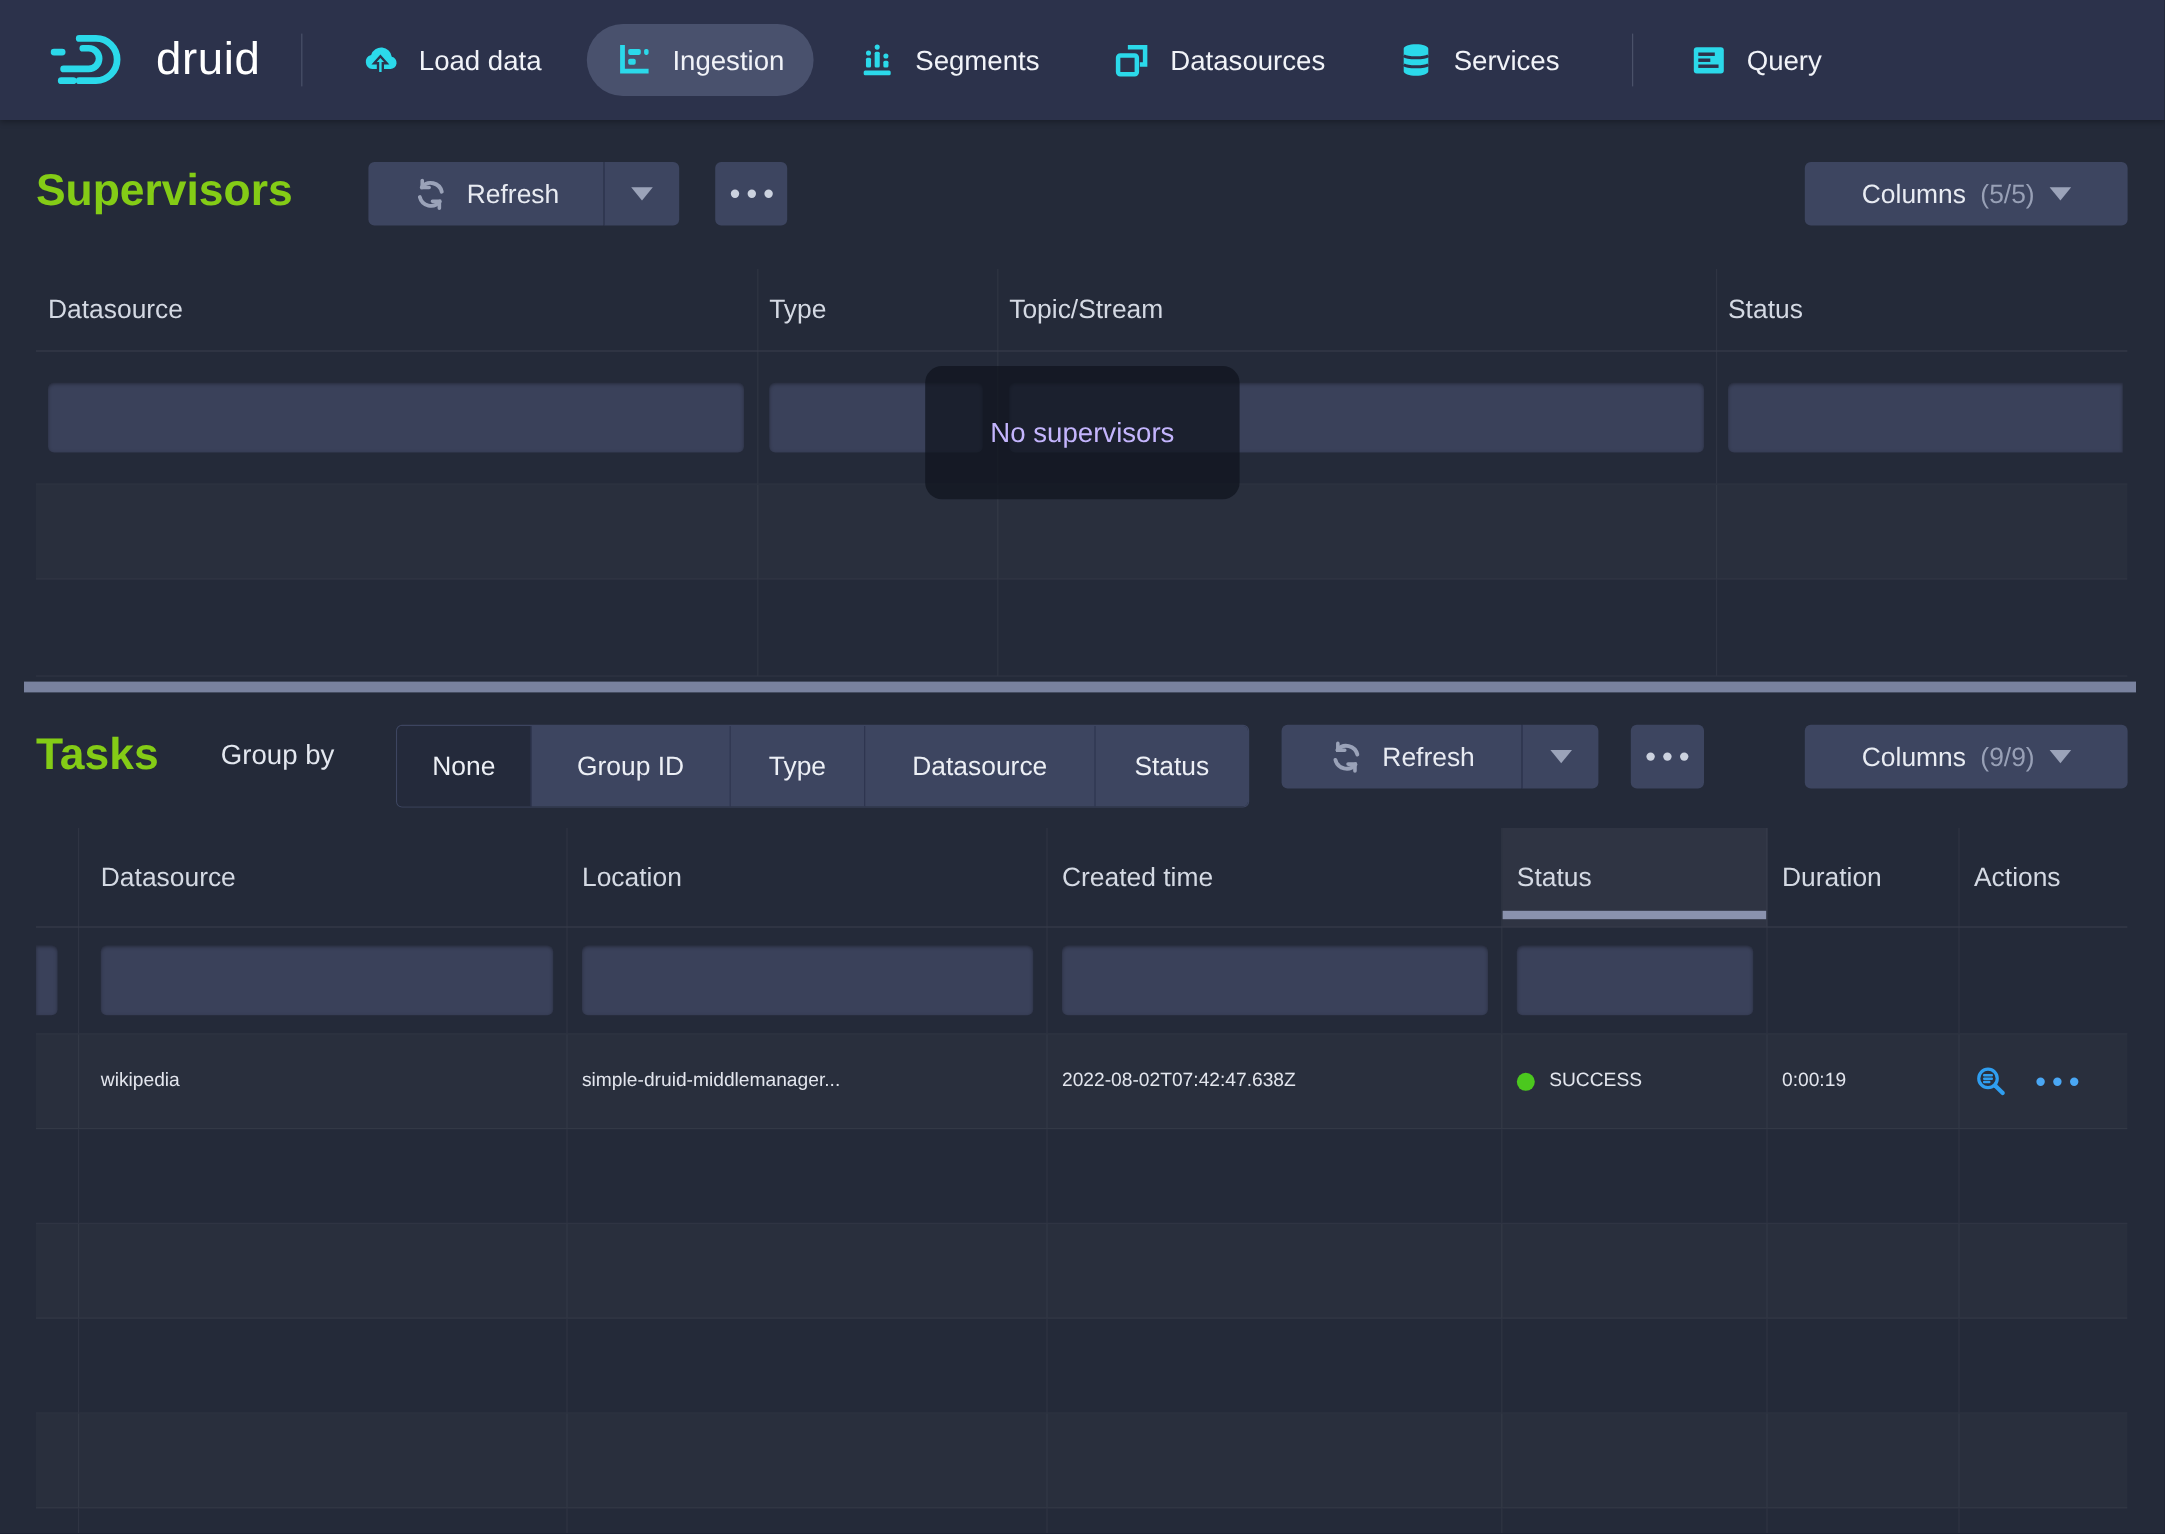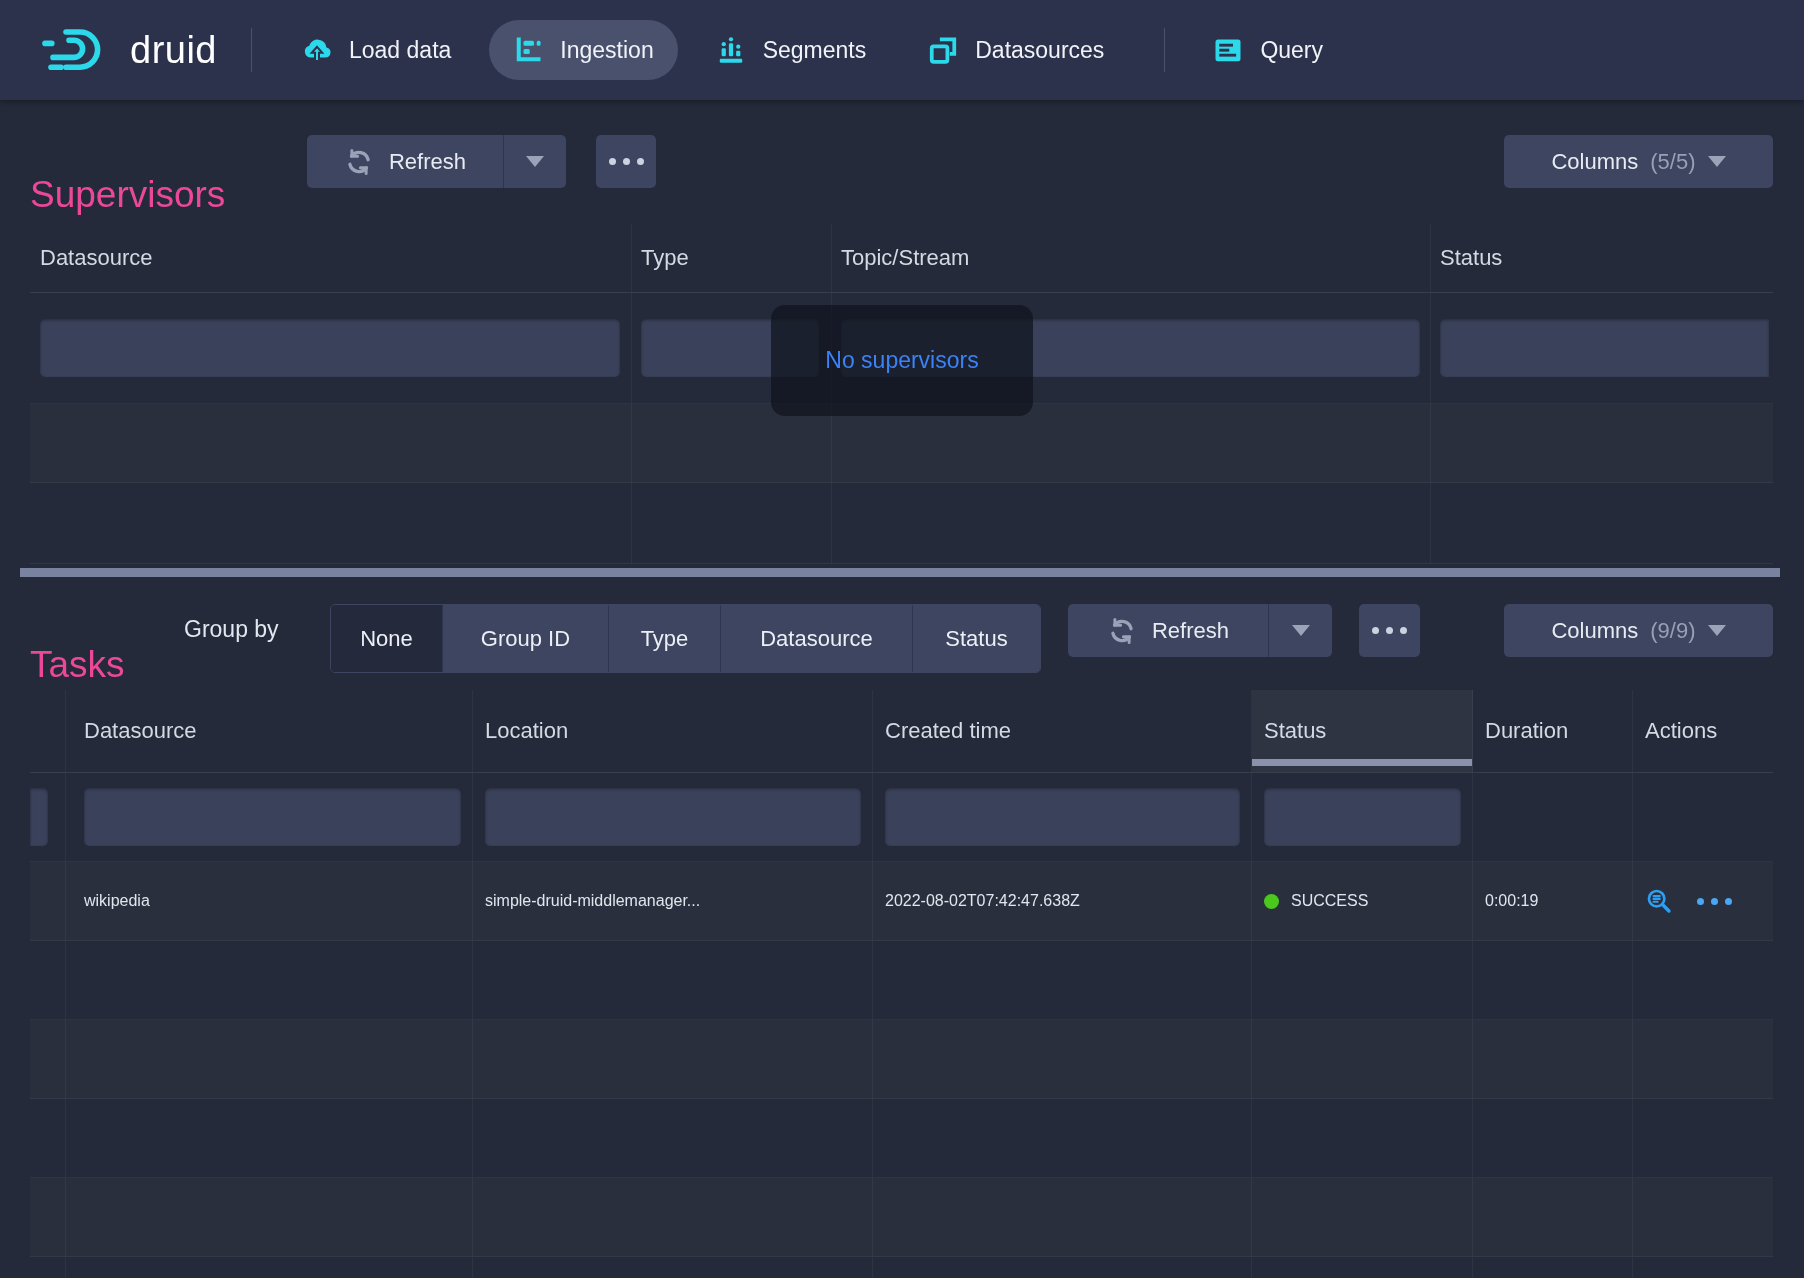--- a/index.html
+++ b/index.html
@@ -16,21 +16,21 @@
   .brand-text { font-size:38px; color:#ffffff; letter-spacing:.5px; }
   .nav-divider { width:1px; height:44px; background:#4a5169; margin:0 26px 0 34px; }
   .nav-divider.second { margin:0 24px 0 22px; }
   .nav-item { display:flex; align-items:center; gap:17px; font-size:23px;
               color:#f1f3f8; padding:15px 24px; margin-right:14px;
               border-radius:30px; cursor:pointer; white-space:nowrap; }
   .nav-item.active { background:#49516d; }
   .nav-item svg { flex:0 0 auto; }
 
   
-  .sec-title { position:absolute; font-size:37px; font-weight:400; color:#ec4899;margin-top:36px; }
+  .sec-title { position:absolute; font-size:37px; font-weight:700; color:#84cc16; }
   .sup-title { left:30px; top:138px; }
   .tasks-title { left:30px; top:608px; }
   .groupby-label { position:absolute; left:184px; top:616px; font-size:23px; color:#e3e7ef; }
 
   .btn { background:#3d4560; border:none; border-radius:5px; color:#e8ebf2;
          font-size:22px; font-family:inherit; display:flex; align-items:center;
          justify-content:center; cursor:pointer; }
   .split-btn { position:absolute; display:flex; height:53px; }
   .split-btn .main { border-radius:5px 0 0 5px; gap:15px; padding:0 26px;text-align:center; }
   .split-btn .caretseg { width:63px; border-left:1px solid #2e3550; border-radius:0 5px 5px 0; }
@@ -89,21 +89,21 @@
             font:inherit; color:#e2e5ed; padding:0 12px; }
   .filterrow .cell { padding-left:0; align-items:center; }
   .sup-table .f0 { width:580px; margin-left:10px; }
   .sup-table .f1 { width:178px; margin-left:9px; }
   .sup-table .f2 { width:579px; margin-left:9px; }
   .sup-table .f3 { width:329px; margin-left:9px; border-radius:5px 0 0 5px; }
 
   .empty-overlay { position:absolute; left:771px; top:305px; width:262px; height:111px;
                    border-radius:14px; background:rgba(15,19,29,.72);
                    display:flex; align-items:center; justify-content:center;
-                   font-size:23px; color:#3b82f6; z-index:5; }
+                   font-size:23px; color:#c4b5fd; z-index:5; }
   .hscroll { position:absolute; left:20px; top:568px; width:1760px; height:9px;
              background:#79829f; cursor:pointer; }
 
   
   .t-c0{width:36px; padding-left:0;} .t-c1{width:407px; padding-left:18px;}
   .t-c2{width:400px; padding-left:12px;} .t-c3{width:379px; padding-left:12px;}
   .t-c4{width:221px; padding-left:12px;} .t-c5{width:160px; padding-left:12px;}
   .t-c6{width:140px; padding-left:12px;}
   .tasks-table .header { height:83px; }
   .tasks-table .filterrow { height:89px; }
@@ -170,20 +170,28 @@
     </div>
 
     <div class="nav-item">
       <svg width="30" height="30" viewBox="0 0 24 24" fill="none" stroke="#2bd9ea" stroke-width="3">
         <path d="M9.5 3.5H21v11.5h-3.5"></path>
         <rect x="3" y="9" width="12.5" height="12.5" rx="1.5"></rect>
       </svg>
       <span>Datasources</span>
     </div>
 
+    <div class="nav-item">
+      <svg width="28" height="30" viewBox="0 0 22 24">
+        <path fill="#2bd9ea" d="M11 1.5c4.6 0 8.2 1.3 8.2 3v15c0 1.7-3.6 3-8.2 3s-8.2-1.3-8.2-3v-15c0-1.7 3.6-3 8.2-3z"></path>
+        <path d="M2.8 9.2c2.5 1.8 13.9 1.8 16.4 0" stroke="#2c324b" stroke-width="2" fill="none"></path>
+        <path d="M2.8 15.2c2.5 1.8 13.9 1.8 16.4 0" stroke="#2c324b" stroke-width="2" fill="none"></path>
+      </svg>
+      <span>Services</span>
+    </div>
 
     <div class="nav-divider second"></div>
 
     <div class="nav-item">
       <svg width="30" height="30" viewBox="0 0 24 24">
         <rect x="2" y="3.5" width="20" height="17.5" rx="2" fill="#2bd9ea"></rect>
         <rect x="5" y="7" width="11" height="2.3" fill="#2c324b"></rect>
         <rect x="5" y="11" width="8" height="2.3" fill="#2c324b"></rect>
         <rect x="5" y="15" width="13.5" height="2.3" fill="#2c324b"></rect>
       </svg>

